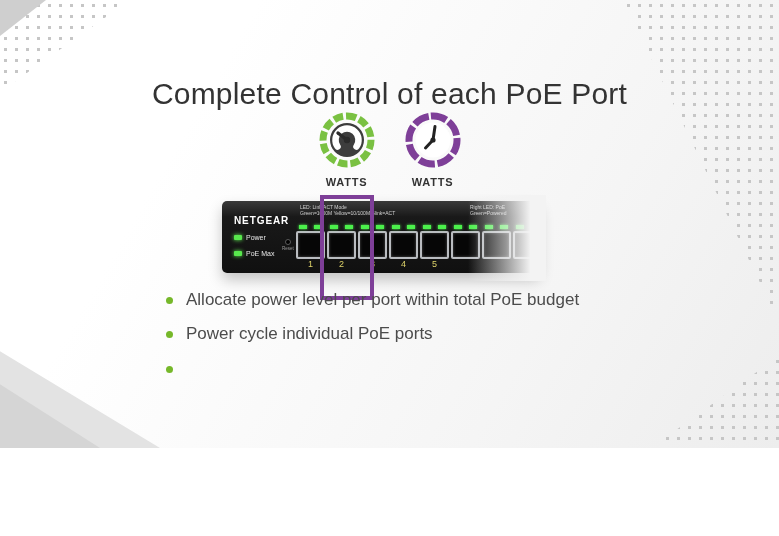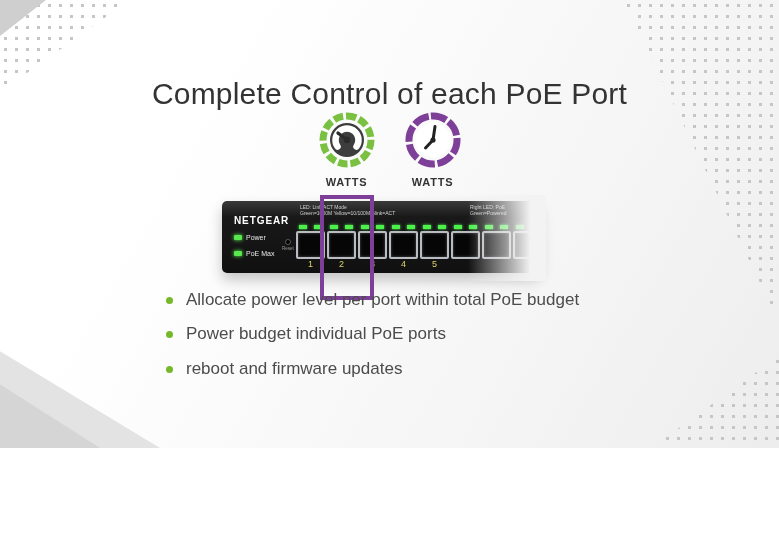--- a/index.html
+++ b/index.html
@@ -255,21 +255,20 @@
 
   <div class="switch-fade"></div>
   <div class="port-highlight"></div>
 
   <ul class="bullets">
     <li>
       <div>Allocate power level per port within total PoE budget</div>
       <div></div>
     </li>
     <li>
-      <div>Power budget individual PoE ports</div>
+      <div>Power cycle individual PoE ports</div>
       <div></div>
     </li>
     <li>
-      <div>reboot and firmware updates</div>
     </li>
   </ul>
 
 </div>
 
 </body></html>

